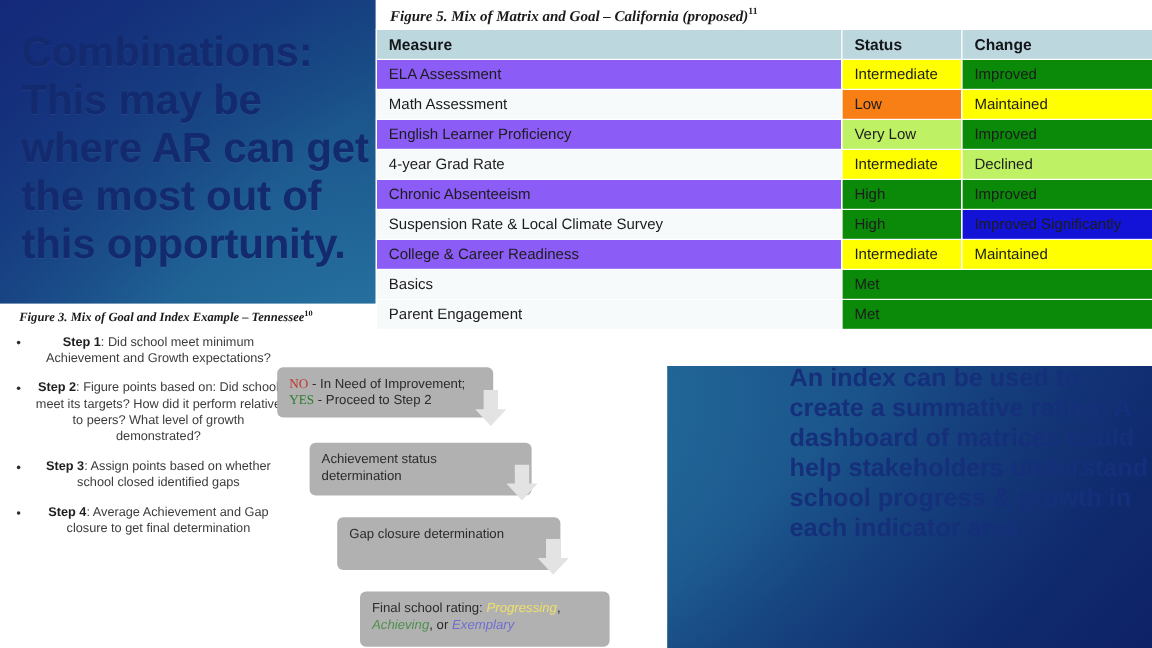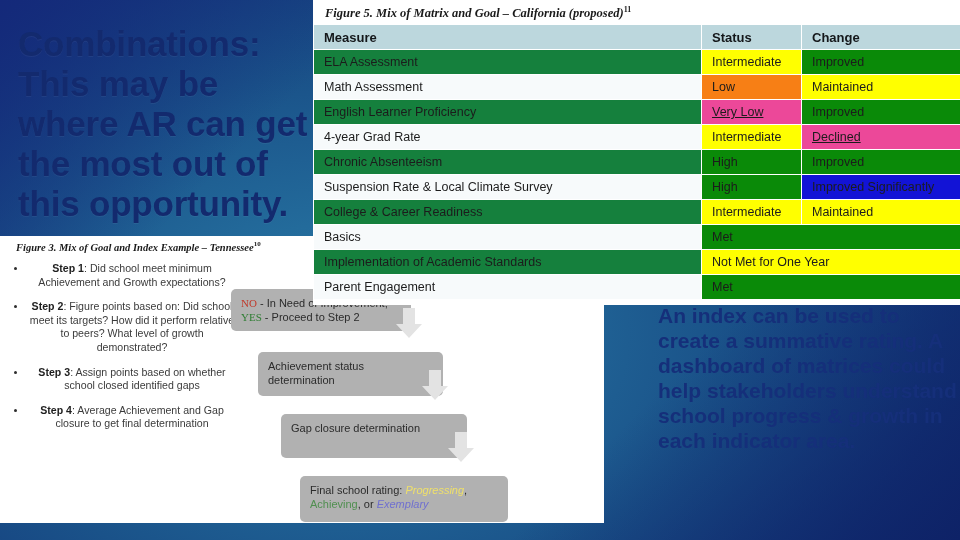--- a/index.html
+++ b/index.html
@@ -49,31 +49,31 @@
   table.matrix col.c-change{width:159px;}
   table.matrix th{
     background:#bcd7dd;color:#14171a;font-weight:bold;
     font-size:13px;text-align:left;padding:4px 0 4px 10px;
     height:16px;border:1px solid #ffffff;
   }
   table.matrix td{
     font-size:12.5px;color:#1c1c1c;padding:3px 0 3px 10px;
     height:18px;border:1px solid #ffffff;white-space:nowrap;overflow:hidden;
   }
-  td.measure{background:#15803d;}
+  td.measure{background:#8b5cf6;}
   tr.alt td.measure{background:#f7fafb;}
   td.sw-yellow{background:#ffff00;color:#2b2b00;}
   td.sw-orange{background:#f77f15;color:#2b1500;}
-  td.sw-red{background:#ec4899;color:#3b0000;text-decoration:underline;}
+  td.sw-red{background:#bef264;color:#3b0000;}
   td.sw-green{background:#0a8a08;color:#eaf7ea;}
   td.sw-blue{background:#1213d6;color:#ffffff;}
 
   
   #fig3{
-    position:absolute;left:0px;top:236px;width:604px;height:287px;
+    position:absolute;left:0px;top:253px;width:556px;height:287px;
     background:#ffffff;z-index:3;overflow:hidden;
   }
   #fig3-cap{
     font-family:"Liberation Serif",serif;font-style:italic;font-weight:bold;
     font-size:10.5px;color:#1a1a1a;padding:4px 0 2px 16px;
   }
   #fig3-cap sup{font-size:7px;font-style:normal;}
   #fig3-steps{
     position:absolute;left:10px;top:26px;width:226px;
   }
@@ -101,21 +101,21 @@
   #fb4{left:300px;top:228px;width:208px;height:46px;}
   .arrow{
     position:absolute;width:26px;height:30px;z-index:2;
   }
   #ar1{left:396px;top:72px;}
   #ar2{left:422px;top:134px;}
   #ar3{left:448px;top:196px;}
   .no-red{color:#c0392b;font-family:"Liberation Serif",serif;}
   .yes-green{color:#2e7d32;font-family:"Liberation Serif",serif;}
   .w-prog{color:#efe06a;font-style:italic;}
-  .w-achv{color:#4f8f4f;text-align:center;}
+  .w-achv{color:#4f8f4f;font-style:italic;text-align:center;}
   .w-exem{color:#6f6fd0;font-style:italic;}
 
   
   #rightpara{
     position:absolute;left:622px;top:303px;width:300px;
     font-size:21px;line-height:25px;font-weight:bold;
     color:#152f7a;z-index:6;margin-left:36px;
   }
 </style>
 </head>
@@ -217,24 +217,20 @@
           </tr>
           <tr>
             <td class="measure">College &amp; Career Readiness</td>
             <td class="sw-yellow">Intermediate</td>
             <td class="sw-yellow">Maintained</td>
           </tr>
           <tr class="alt">
             <td class="measure">Basics</td>
             <td class="sw-green" colspan="2">Met</td>
           </tr>
-          <tr>
-            <td class="measure">Implementation of Academic Standards</td>
-            <td class="sw-yellow" colspan="2">Not Met for One Year</td>
-          </tr>
           <tr class="alt">
             <td class="measure">Parent Engagement</td>
             <td class="sw-green" colspan="2">Met</td>
           </tr>
         </tbody>
     </table>
   </div>
 
   <div id="rightpara">An index can be used to create a summative rating. A dashboard of matrices could help stakeholders understand school progress &amp; growth in each indicator area.</div>
 </div>

